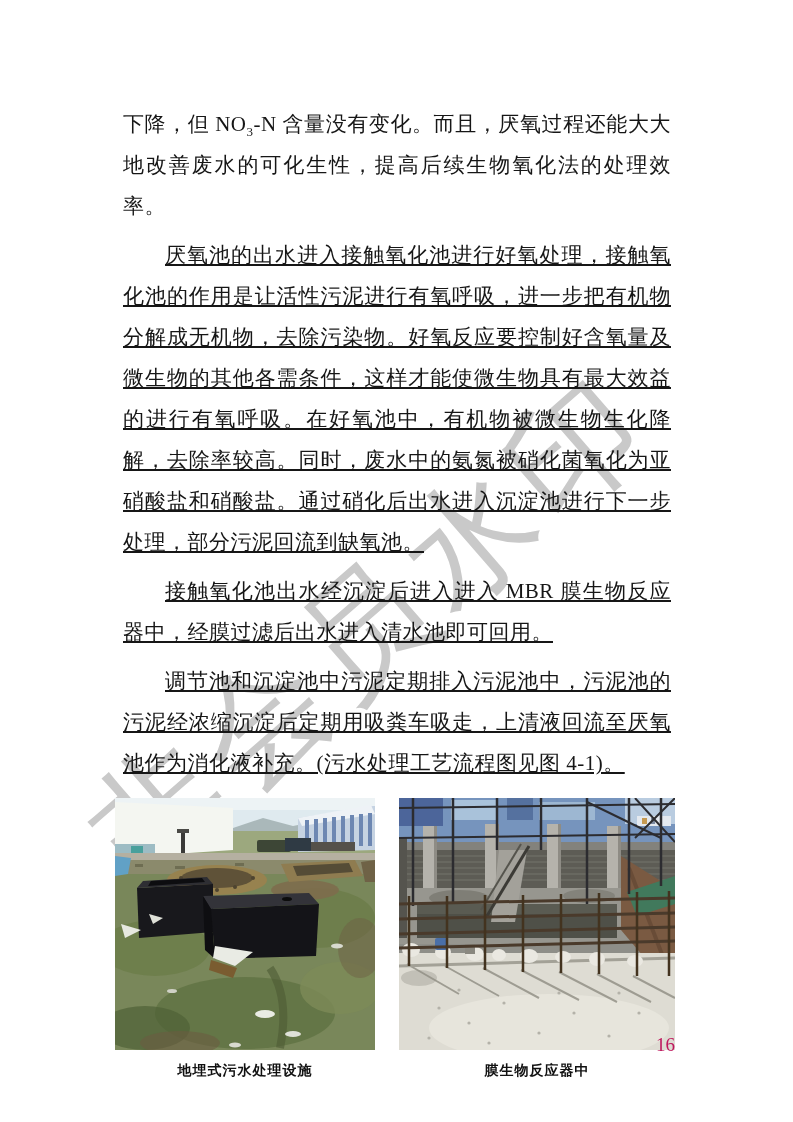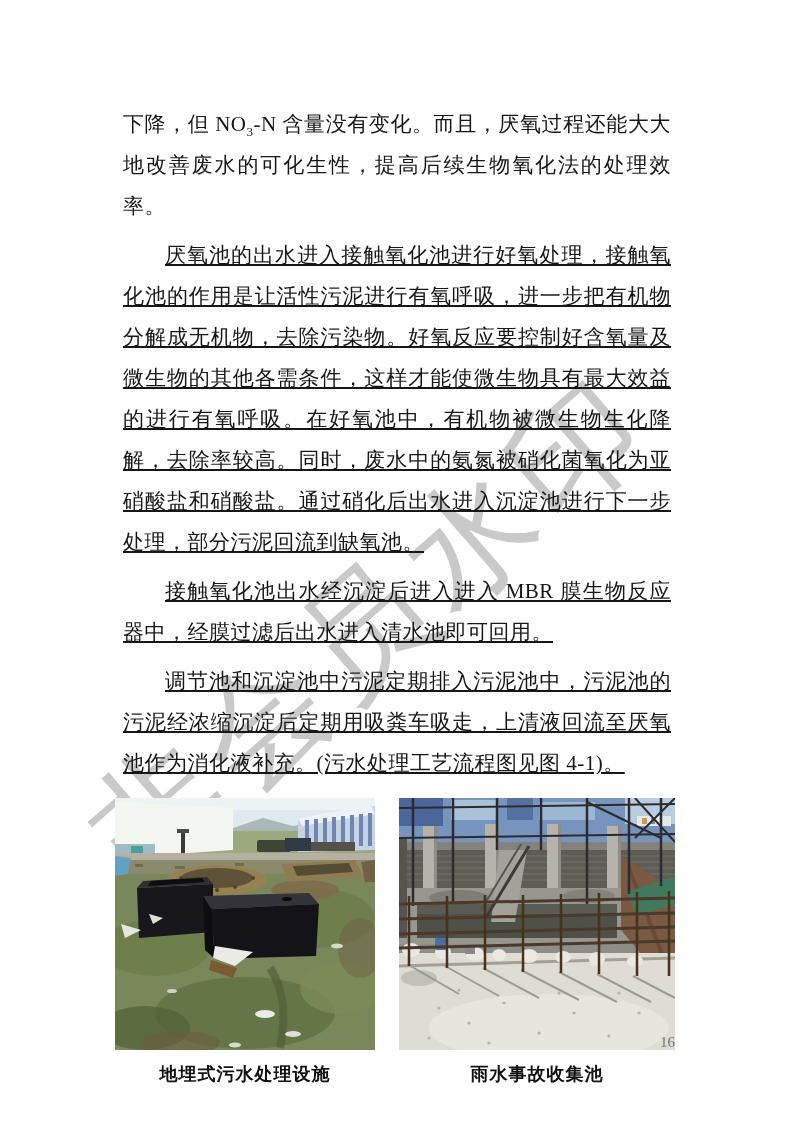--- a/index.html
+++ b/index.html
@@ -42,29 +42,29 @@
     display:flex;
     gap:24px;
     margin-top:14px;
   }
   figure{margin:0;display:flex;flex-direction:column;align-items:center;}
   figure svg{display:block;}
   figcaption{
     margin-top:12px;
     font-family:"Liberation Sans","DejaVu Sans",sans-serif;
     font-weight:bold;
-    font-size:18px;
+    font-size:14px;
     color:#111;
     letter-spacing:1px;
   }
   .page-number{
     position:absolute;
     right:118px;top:1034px;
-    font-size:15px;
-    color:#737373;
+    font-size:19px;
+    color:#be185d;
     z-index:1;
   }
 </style>
 </head>
 <body>
 
 <div class="page">
 
   <div class="watermark">非会员水印</div>
 
@@ -299,21 +299,21 @@
             <line x1="10" y1="98" x2="10" y2="168"></line>
               <line x1="48" y1="98" x2="48" y2="170"></line>
             <line x1="86" y1="97" x2="86" y2="172"></line>
               <line x1="124" y1="97" x2="124" y2="174"></line>
             <line x1="162" y1="96" x2="162" y2="175"></line>
               <line x1="200" y1="95" x2="200" y2="176"></line>
             <line x1="238" y1="94" x2="238" y2="178"></line>
               <line x1="270" y1="93" x2="270" y2="178"></line>
           </g>
         </svg>
-        <figcaption>雨水事故收集池</figcaption>
+        <figcaption>膜生物反应器中</figcaption>
       </figure>
 
     </div>
   </main>
 
   <div class="page-number">16</div>
 
 </div>
 
 </body></html>

